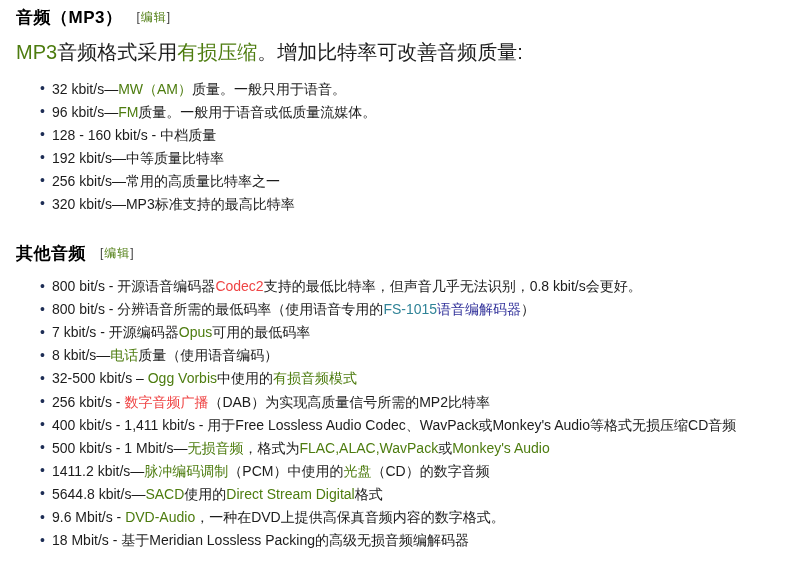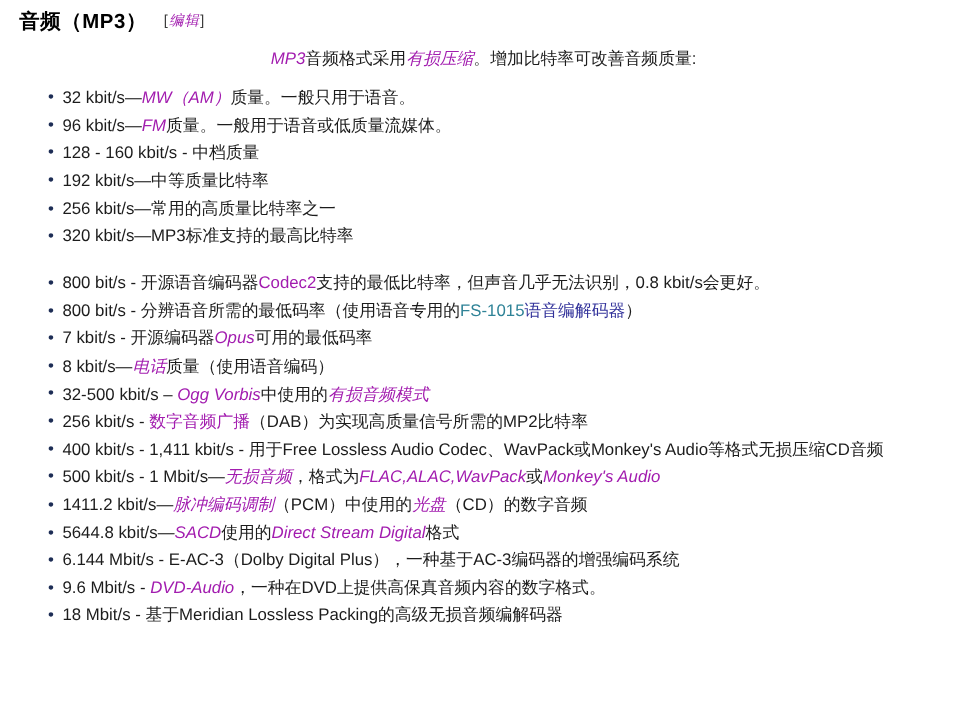--- a/index.html
+++ b/index.html
@@ -28,24 +28,23 @@
   .editsection {
     font-size: 12px;
     font-weight: normal;
     margin-left: 14px;
     letter-spacing: 1px;
     vertical-align: 2px;
   }
   .bracket { color: #3c3c3c; }
   a { text-decoration: none; cursor: pointer; }
   .intro {
-    font-size: 14px;
+    font-size: 20px;
     margin: 10px 0 12px 0;
     line-height: 1.3;
-    text-align: center;
   }
   ul.bitrate-list {
     list-style: none;
     margin: 0 0 16px 0;
     padding: 0 0 0 24px;
     font-size: 14px;
   }
   ul.bitrate-list li {
     position: relative;
     margin: 0;
@@ -55,22 +54,22 @@
   }
   ul.bitrate-list li::before {
     content: "\2022";
     position: absolute;
     left: 0;
     top: 3px;
     color: #1d2d55;
     font-size: 14px;
   }
   .seg-t { color: #1c1c1c; }
-  .seg-l { color: #a21caf; font-style: italic; }
-  .seg-r { color: #a21caf; }
+  .seg-l { color: #4d7c0f; }
+  .seg-r { color: #ef4444; }
   .seg-g { color: #2f8397; }
   .seg-v { color: #33339b; }
 </style>
 </head>
 <body>
 
 <div>
 
   <section>
     <h2>
@@ -81,30 +80,32 @@
         <li><span class="seg-t">32 kbit/s—</span><a class="seg-l">MW</a><a class="seg-l">（AM）</a><span class="seg-t">质量。一般只用于语音。</span></li>
         <li><span class="seg-t">96 kbit/s—</span><a class="seg-l">FM</a><span class="seg-t">质量。一般用于语音或低质量流媒体。</span></li>
         <li><span class="seg-t">128 - 160 kbit/s - 中档质量</span></li>
         <li><span class="seg-t">192 kbit/s—中等质量比特率</span></li>
         <li><span class="seg-t">256 kbit/s—常用的高质量比特率之一</span></li>
         <li><span class="seg-t">320 kbit/s—MP3标准支持的最高比特率</span></li>
       </ul>
   </section>
 
   <section>
+    <h2>
+      <span>其他音频</span><span class="editsection"><span class="bracket">[</span><a class="seg-l">编辑</a><span class="bracket">]</span></span>
+    </h2>
     <ul class="bitrate-list">
         <li><span class="seg-t">800 bit/s - 开源语音编码器</span><a class="seg-r">Codec2</a><span class="seg-t">支持的最低比特率，但声音几乎无法识别，0.8 kbit/s会更好。</span></li>
         <li><span class="seg-t">800 bit/s - 分辨语音所需的最低码率（使用语音专用的</span><a class="seg-g">FS-1015</a><a class="seg-v">语音编解码器</a><span class="seg-t">）</span></li>
         <li><span class="seg-t">7 kbit/s - 开源编码器</span><a class="seg-l">Opus</a><span class="seg-t">可用的最低码率</span></li>
         <li><span class="seg-t">8 kbit/s—</span><a class="seg-l">电话</a><span class="seg-t">质量（使用语音编码）</span></li>
         <li><span class="seg-t">32-500 kbit/s – </span><a class="seg-l">Ogg Vorbis</a><span class="seg-t">中使用的</span><a class="seg-l">有损音频模式</a></li>
         <li><span class="seg-t">256 kbit/s - </span><a class="seg-r">数字音频广播</a><span class="seg-t">（DAB）为实现高质量信号所需的MP2比特率</span></li>
         <li><span class="seg-t">400 kbit/s - 1,411 kbit/s - 用于Free Lossless Audio Codec、WavPack或Monkey's Audio等格式无损压缩CD音频</span></li>
         <li><span class="seg-t">500 kbit/s - 1 Mbit/s—</span><a class="seg-l">无损音频</a><span class="seg-t">，格式为</span><a class="seg-l">FLAC,ALAC,WavPack</a><span class="seg-t">或</span><a class="seg-l">Monkey's Audio</a></li>
         <li><span class="seg-t">1411.2 kbit/s—</span><a class="seg-l">脉冲编码调制</a><span class="seg-t">（PCM）中使用的</span><a class="seg-l">光盘</a><span class="seg-t">（CD）的数字音频</span></li>
         <li><span class="seg-t">5644.8 kbit/s—</span><a class="seg-l">SACD</a><span class="seg-t">使用的</span><a class="seg-l">Direct Stream Digital</a><span class="seg-t">格式</span></li>
-        <li><span class="seg-t">6.144 Mbit/s - E-AC-3（Dolby Digital Plus），一种基于AC-3编码器的增强编码系统</span></li>
         <li><span class="seg-t">9.6 Mbit/s - </span><a class="seg-l">DVD-Audio</a><span class="seg-t">，一种在DVD上提供高保真音频内容的数字格式。</span></li>
         <li><span class="seg-t">18 Mbit/s - 基于Meridian Lossless Packing的高级无损音频编解码器</span></li>
       </ul>
   </section>
 
 </div>
 
 </body></html>

